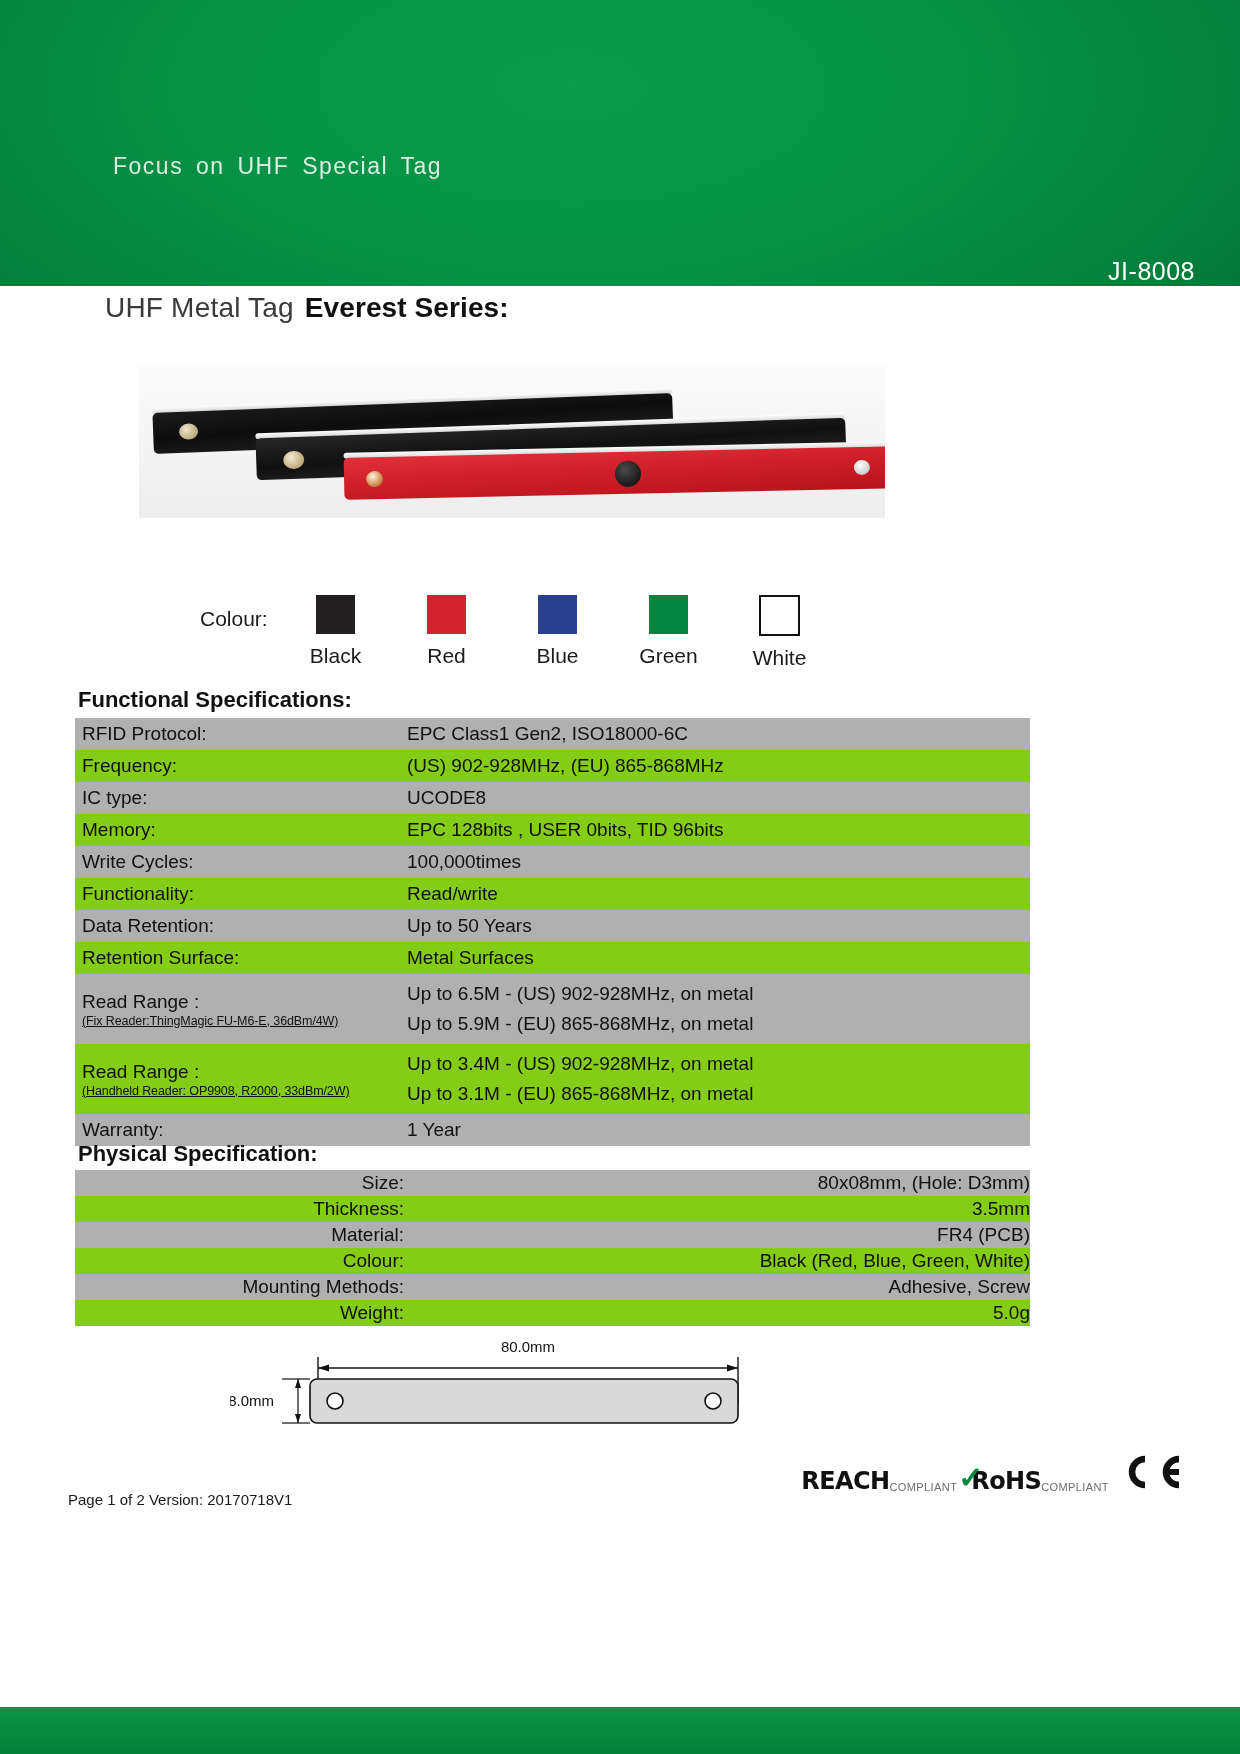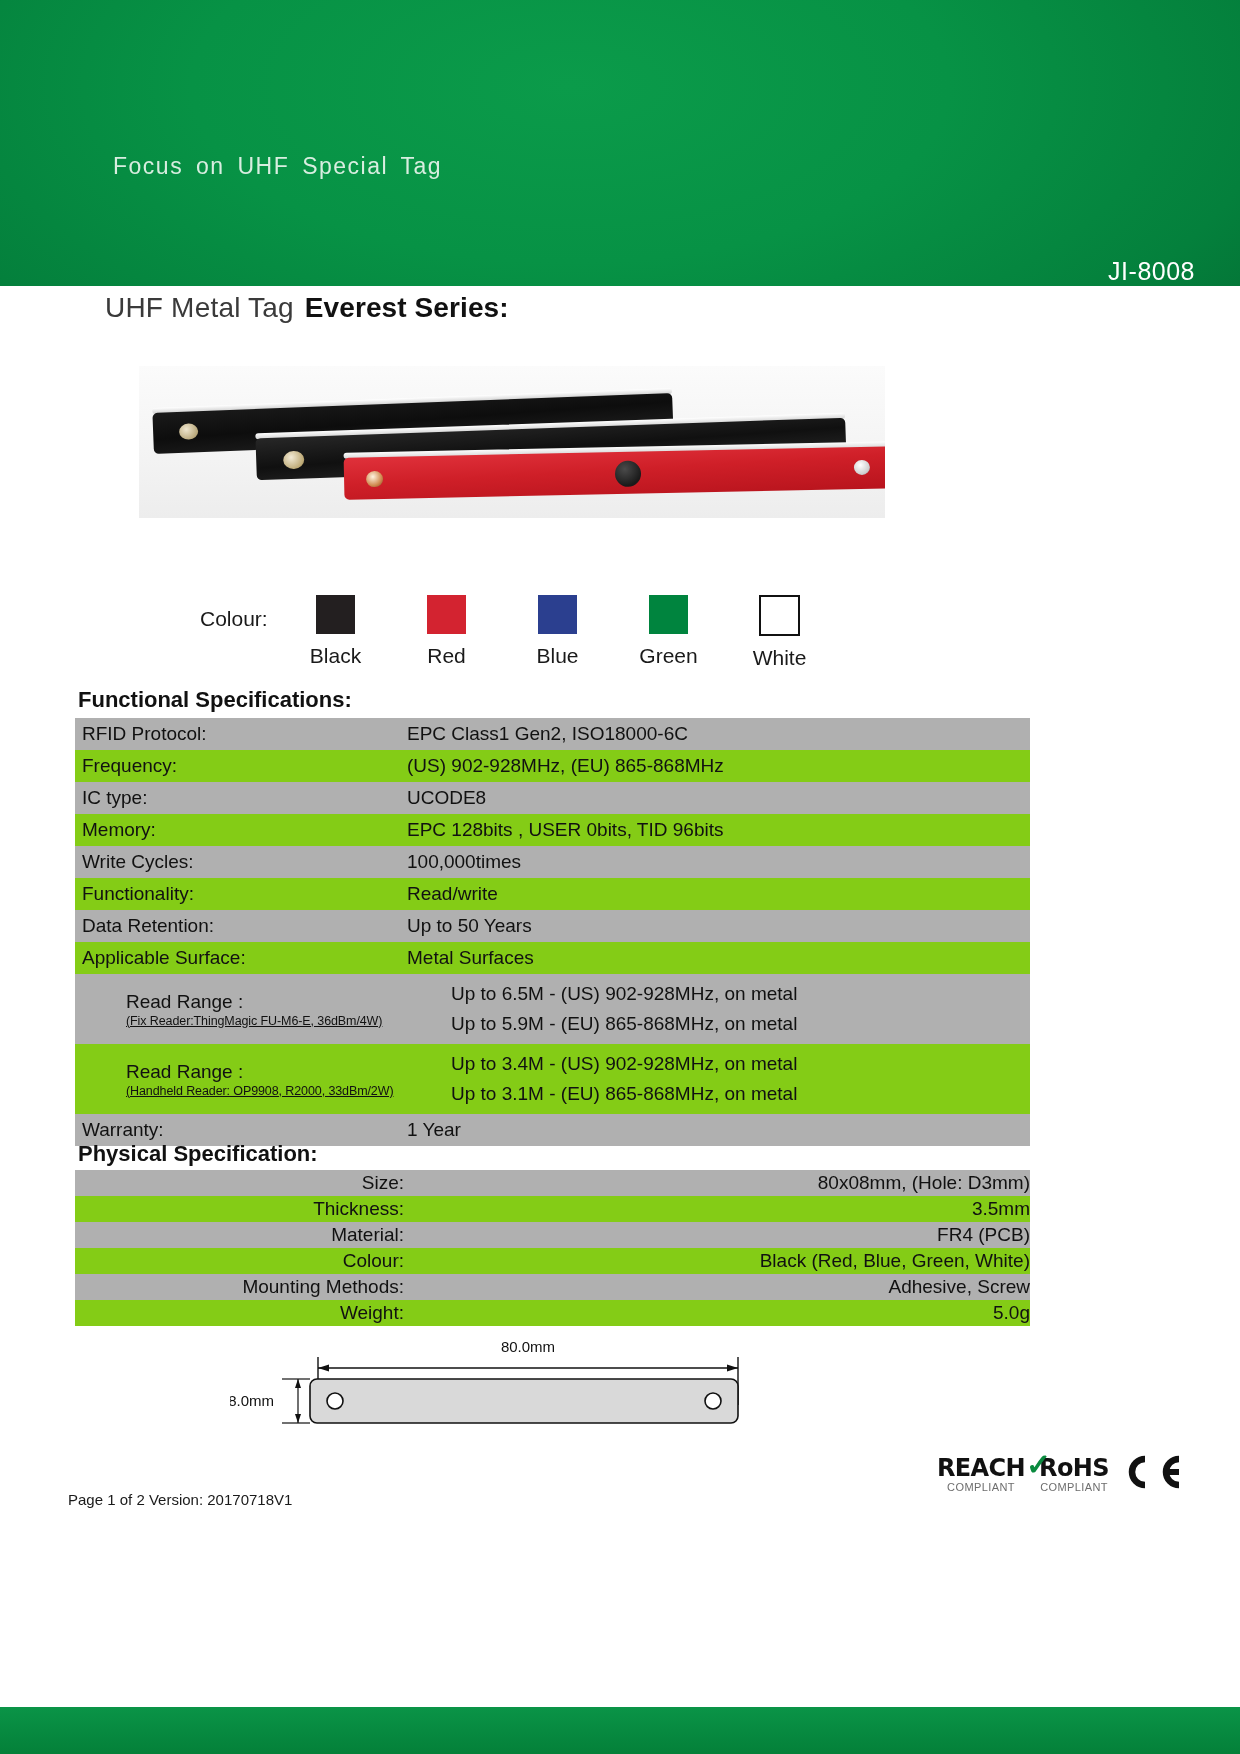--- a/index.html
+++ b/index.html
@@ -114,37 +114,37 @@
     font-size:19px; color:#111;
     display:flex; flex-direction:column; justify-content:center;
   }
   .spec-key-sub { font-size:12.5px; color:#111; margin-top:1px; letter-spacing:-.1px;text-decoration:underline; }
   .spec-val {
     flex:1; padding:5px 0 5px 3px;
     font-size:19px; color:#111;
     display:flex; flex-direction:column; justify-content:center;
   }
   .spec-val .line + .line { margin-top:8px; }
-  .spec-row.tall .spec-key { padding-top:9px; padding-bottom:9px;margin-left:44px; }
+  .spec-row.tall .spec-key { padding-top:9px; padding-bottom:9px; }
   .spec-row.tall .spec-val { padding-top:9px; padding-bottom:9px; }
   .spec-row.compact .spec-key, .spec-row.compact .spec-val { padding-top:2px; padding-bottom:2px; }
 
   
   .dimension { position:absolute; left:230px; top:1335px; width:560px; height:105px; }
 
   
   .footer-text {
     position:absolute; left:68px; top:1491px;
     font-size:15px; color:#1a1a1a;
   }
   .compliance {
     position:absolute; right:55px; top:1455px;
     display:flex; align-items:flex-end; gap:14px;
   }
-  .badge { display:flex; flex-direction:column; align-items:center; position:relative; }
+  .badge { display:flex; flex-direction:row; align-items:flex-end; position:relative; }
   .badge-main {
     font-size:24px; font-weight:bold; letter-spacing:-.6px;
     color:#111; line-height:1; font-family:"DejaVu Sans", sans-serif;
   }
   .badge-sub {
     font-size:11px; color:#6d6d6d; letter-spacing:.4px; line-height:1; margin-top:2px;
   }
   .check-mark {
     position:absolute; left:-13px; top:-6px; color:#0a8a3f;
     font-size:30px; font-weight:bold; line-height:1;
@@ -268,21 +268,21 @@
     <div class="spec-row shade">
       <div class="spec-key">
         <span>Data Retention:</span>
       </div>
       <div class="spec-val">
         <span class="line">Up to 50 Years</span>
       </div>
     </div>
     <div class="spec-row plain">
       <div class="spec-key">
-        <span>Applicable Surface:</span>
+        <span>Retention Surface:</span>
       </div>
       <div class="spec-val">
         <span class="line">Metal Surfaces</span>
       </div>
     </div>
     <div class="spec-row shade tall">
       <div class="spec-key">
         <span>Read Range :</span>
         <span class="spec-key-sub">(Fix Reader:ThingMagic FU-M6-E, 36dBm/4W)</span>
       </div>

